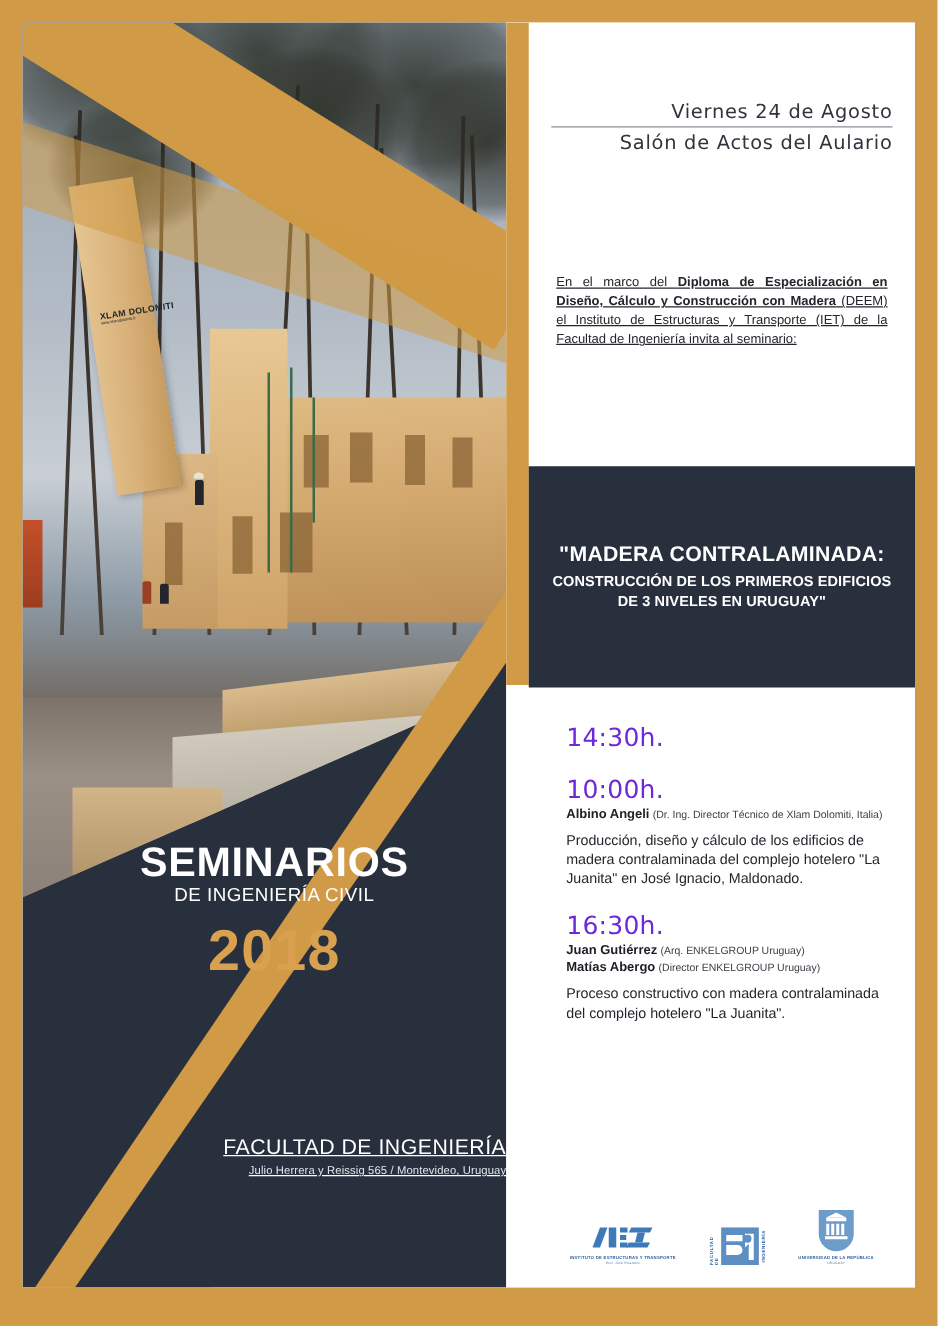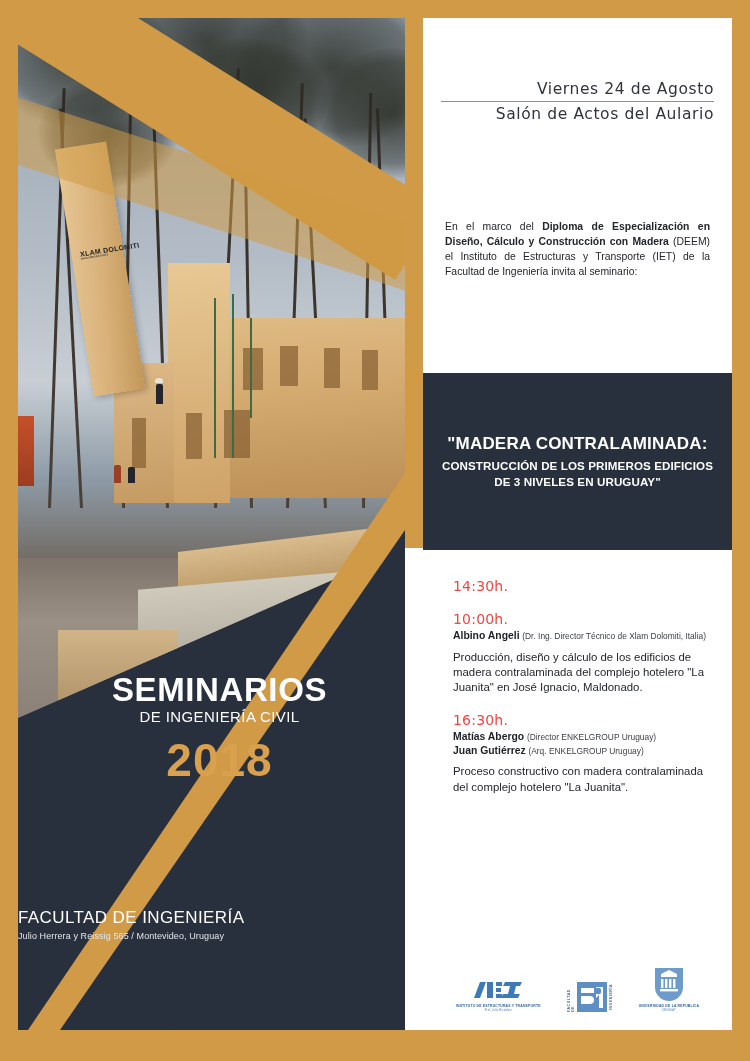--- a/index.html
+++ b/index.html
@@ -119,21 +119,21 @@
   .t-sub{
     font-size:15px;letter-spacing:.4px;line-height:1.25;margin:2px 0 0 0;
     font-weight:400;
   }
   .t-year{
     font-size:46px;font-weight:bold;color:#d9a14f;letter-spacing:1px;
     margin:10px 0 0 0;line-height:1;
   }
   .facultad{
     position:absolute;left:0;right:0;top:890px;
-    text-align:left;color:#ffffff;
+    text-align:right;color:#ffffff;text-decoration:underline;
   }
   .f-name{font-size:17px;letter-spacing:.4px;margin:0;font-weight:400;}
   .f-addr{font-size:9px;letter-spacing:.1px;margin:3px 0 0 0;color:#e3e5e9;}
 
   
   .right-col{
     position:absolute;left:387px;top:0;
     width:327px;height:1012px;
     background:#ffffff;
   }
@@ -155,41 +155,42 @@
     white-space:nowrap;
   }
   .date-rule{
     height:1px;background:#8c8f95;margin:3px 0 3px 18px;
   }
 
   .intro{
     margin:96px 22px 0 22px;
     font-size:10.4px;line-height:1.45;color:#23262c;
     text-align:justify;
+    text-decoration:underline;
   }
   .intro b{font-weight:bold;}
 
   .title-band{
     position:absolute;left:0;top:355px;
     width:100%;height:177px;
     background:#282f3d;
     display:flex;align-items:center;justify-content:center;
   }
   .tb-inner{text-align:center;color:#fff;padding:0 14px;}
   .tb-1{font-size:17px;font-weight:bold;letter-spacing:.2px;line-height:1.2;margin:0;}
   .tb-2{font-size:11.6px;font-weight:bold;letter-spacing:.1px;line-height:1.35;margin:4px 0 0 0;}
 
   .agenda{
     position:absolute;left:0;top:560px;right:0;
     padding:0 26px 0 30px;
   }
   .slot{margin-bottom:17px;}
   .slot-time{
     font-family:"DejaVu Sans", sans-serif;
-    font-size:14px;color:#ef4444;margin:0 0 2px 0;letter-spacing:.2px;
+    font-size:20px;color:#6d28d9;margin:0 0 2px 0;letter-spacing:.2px;
   }
   .speaker{font-size:9.6px;margin:0;line-height:1.3;color:#1d2026;}
   .speaker b{font-weight:bold;font-size:10.4px;}
   .speaker .role{font-size:8.4px;color:#3a3e45;}
   .slot-desc{
     font-size:11.4px;line-height:1.34;color:#23262c;margin:7px 0 0 0;
   }
 
   
   .logos{
@@ -322,22 +323,22 @@
         </div>
 
         <div class="slot">
           <p class="slot-time">10:00h.</p>
           <p class="speaker"><b>Albino Angeli</b> <span class="role">(Dr. Ing. Director Técnico de Xlam Dolomiti, Italia)</span></p>
           <p class="slot-desc">Producción, diseño y cálculo de los edificios de madera contralaminada del complejo hotelero "La Juanita" en José Ignacio, Maldonado.</p>
         </div>
 
         <div class="slot">
           <p class="slot-time">16:30h.</p>
+          <p class="speaker"><b>Juan Gutiérrez</b> <span class="role">(Arq. ENKELGROUP Uruguay)</span></p>
           <p class="speaker"><b>Matías Abergo</b> <span class="role">(Director ENKELGROUP Uruguay)</span></p>
-          <p class="speaker"><b>Juan Gutiérrez</b> <span class="role">(Arq. ENKELGROUP Uruguay)</span></p>
           <p class="slot-desc">Proceso constructivo con madera contralaminada del complejo hotelero "La Juanita".</p>
         </div>
 
       </div>
 
       <div class="logos">
 
         <div class="logo">
           <svg width="56" height="24" viewBox="0 0 56 24">
             <g fill="#3f7ab8">

